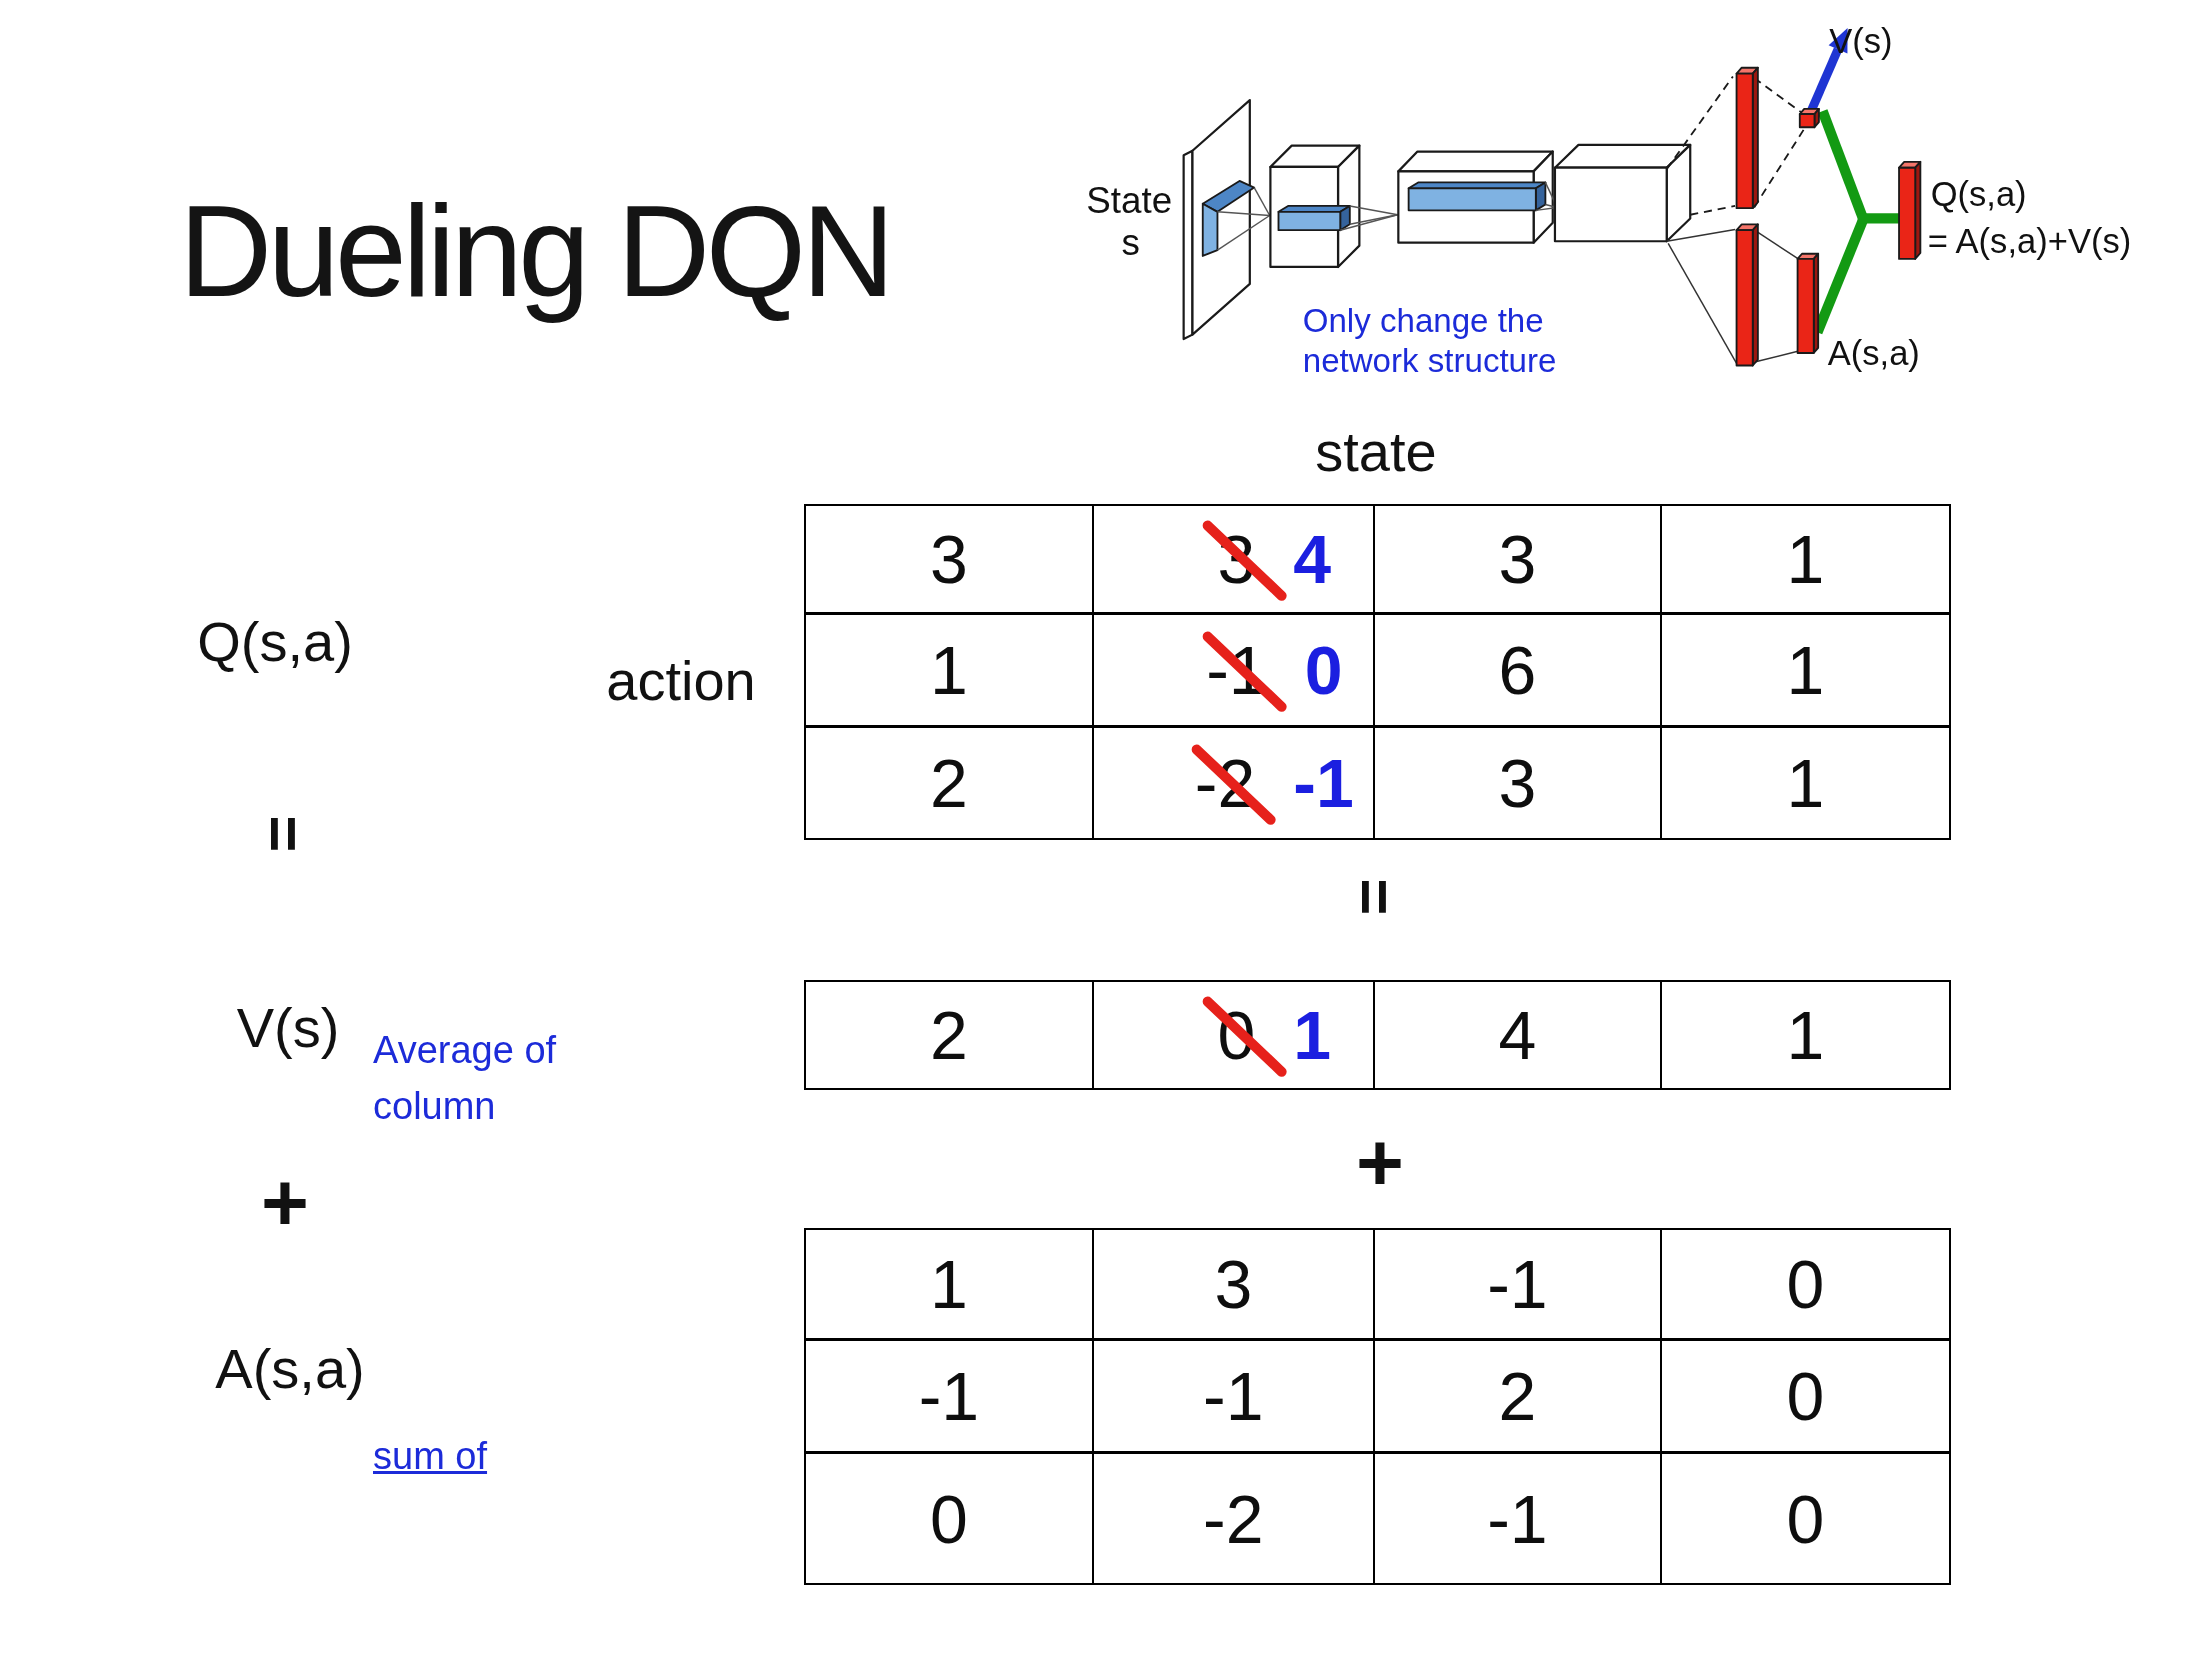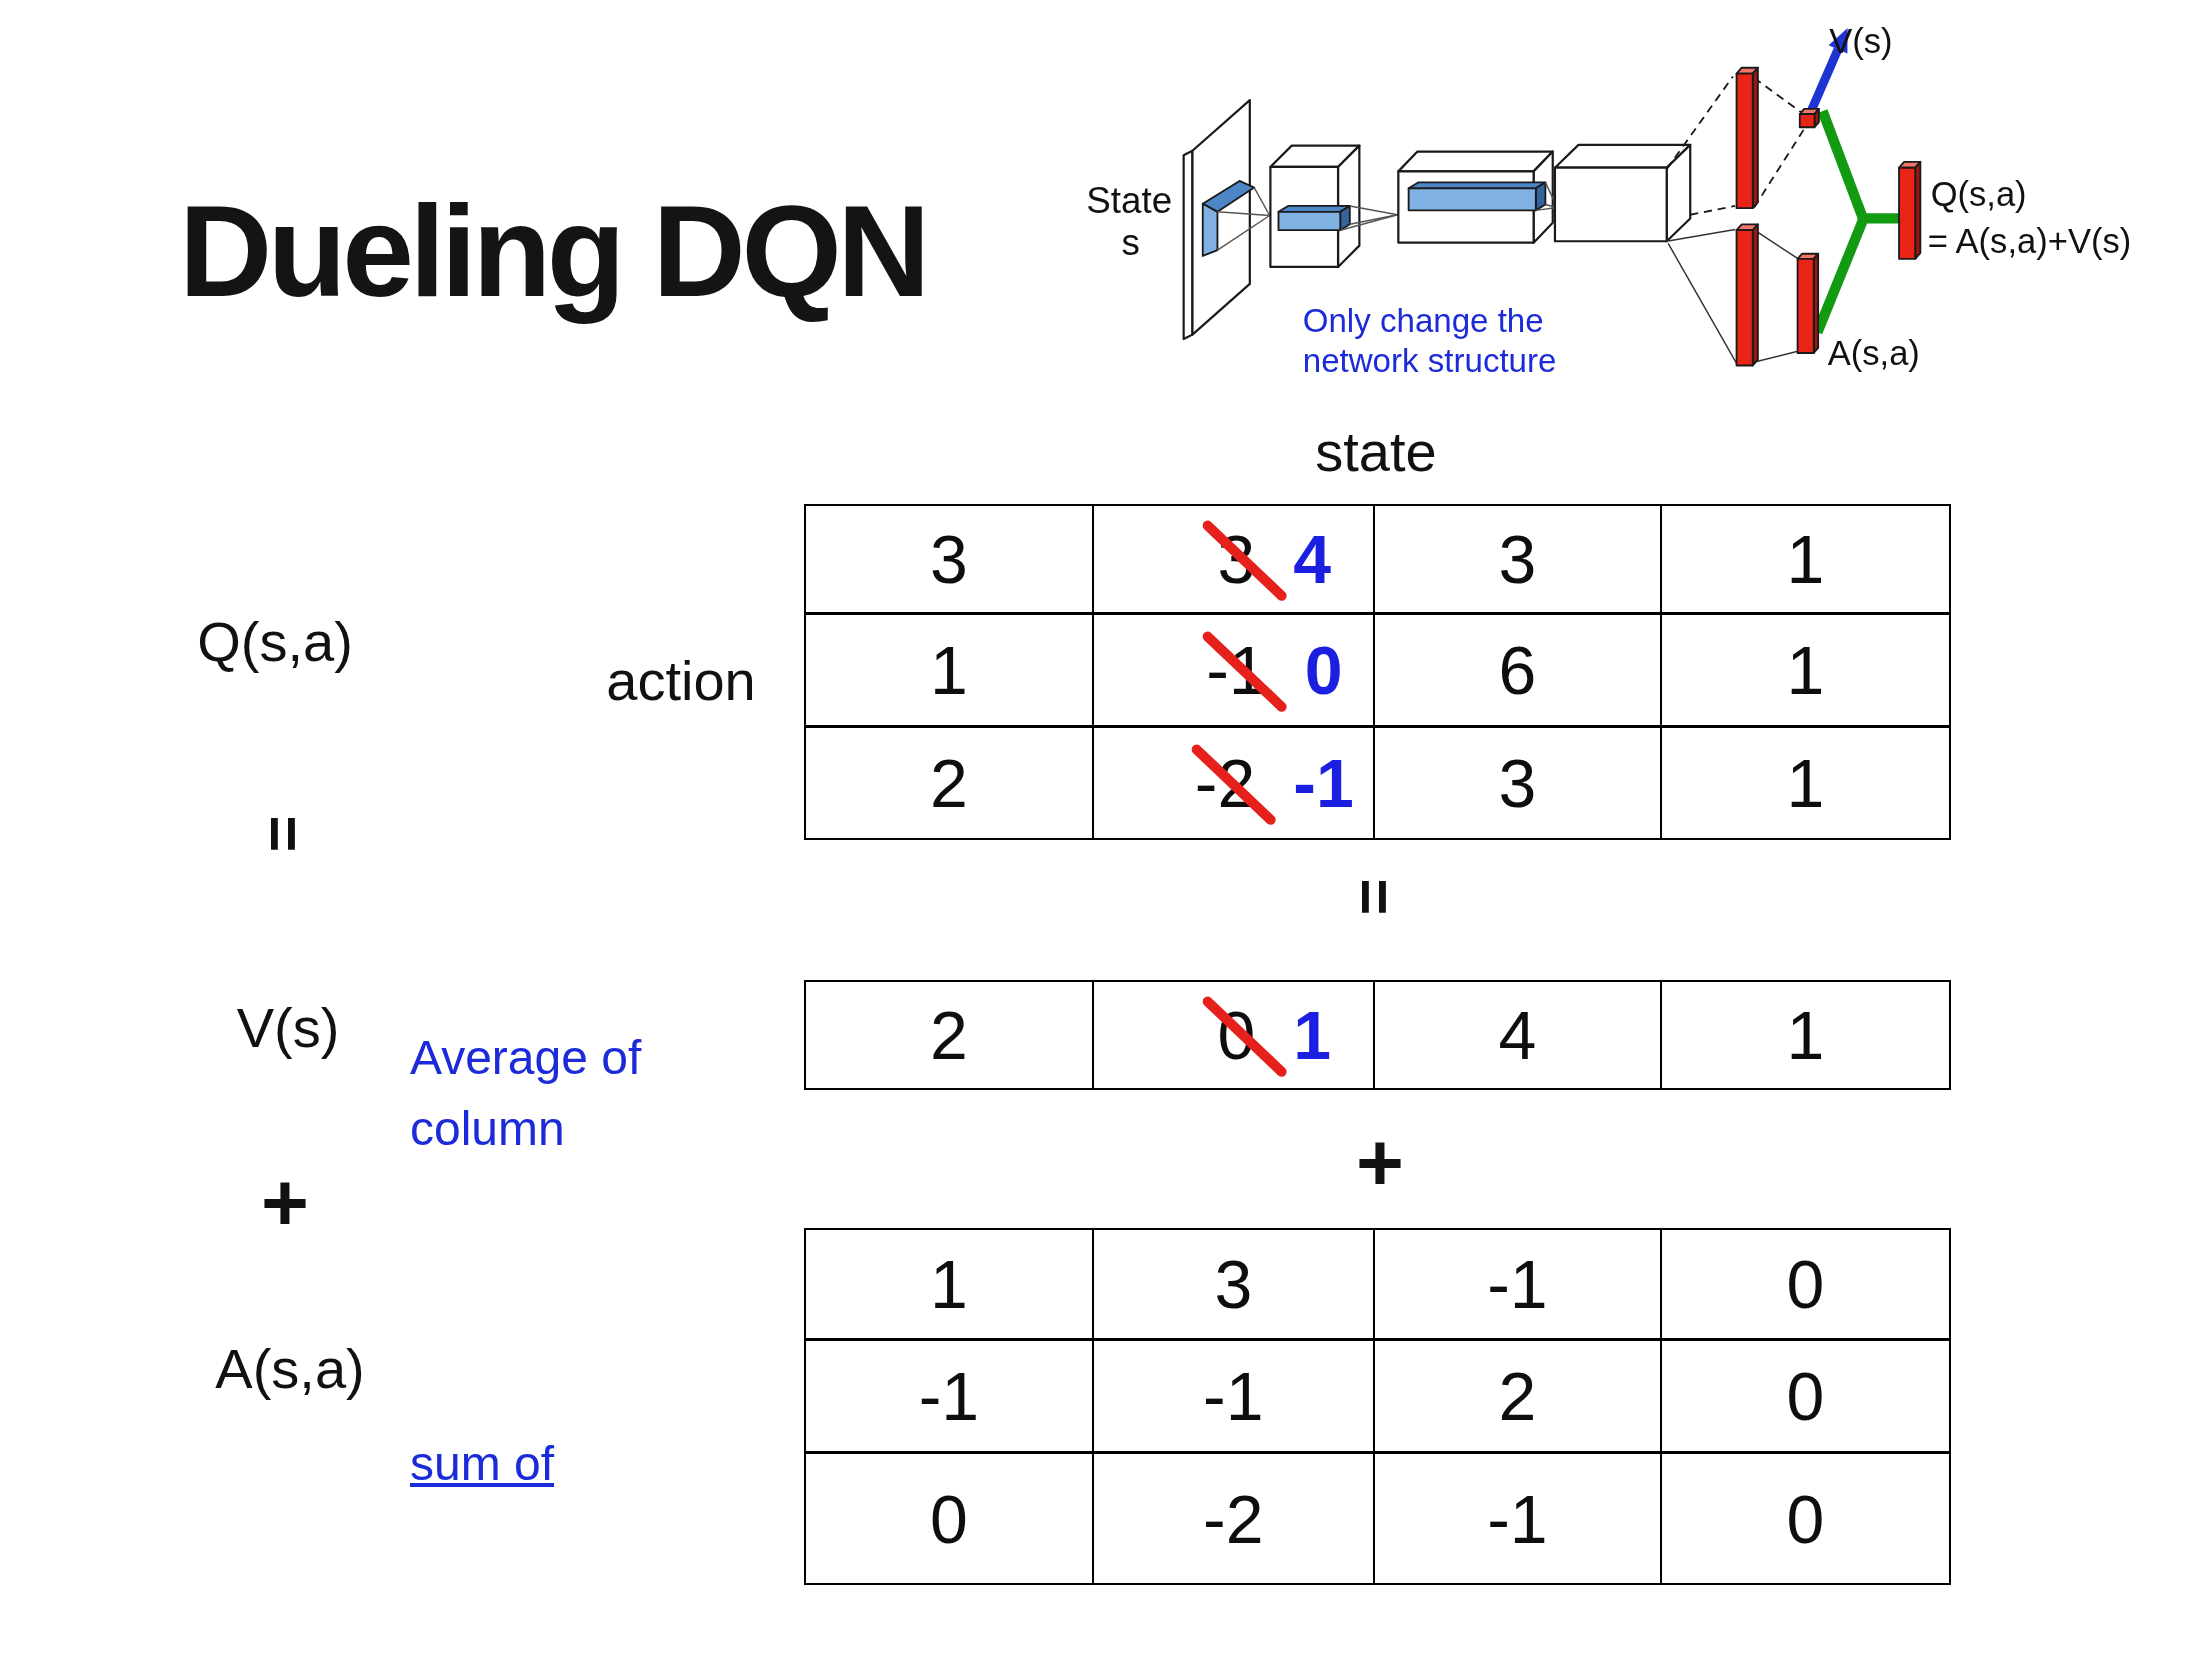--- a/index.html
+++ b/index.html
@@ -3,24 +3,24 @@
 <meta charset="utf-8">
 <style>
   html,body{margin:0;padding:0;background:#888;}
   .slide{
     position:relative; width:2205px; height:1654px; background:#ffffff;
     font-family:"Liberation Sans","DejaVu Sans",sans-serif; color:#161616; overflow:hidden;
   }
   .abs{position:absolute;}
   .ctr{transform:translate(-50%,-50%);}
   
-  .title{font-size:129px; letter-spacing:-4.4px; font-weight:700; color:#141414; white-space:nowrap; line-height:1;}
+  .title{font-size:129px; letter-spacing:-4.4px; font-weight:400; color:#141414; white-space:nowrap; line-height:1;}
   
   .lbl{font-size:56px; line-height:1; white-space:nowrap; color:#111;}
-  .note{font-size:48px; line-height:1.47; color:#1c2bd9; white-space:pre-line;margin-left:37px;}
+  .note{font-size:38px; line-height:1.47; color:#1c2bd9; white-space:pre-line;}
   .vequals{font-size:63px; font-weight:700; color:#111; transform:translate(-50%,-50%) rotate(90deg); line-height:1;}
   .plus{font-size:82px; font-weight:700; color:#111; line-height:1; transform:translate(-50%,-56%);}
   
   .tbl{
     position:absolute; left:804px; width:1147px; box-sizing:border-box;
     border:2.9px solid #000; display:grid; grid-template-columns:393fr 384fr 392fr 392fr;
     background:#fff;
   }
   .tbl .cell{
     position:relative; display:flex; align-items:center; justify-content:center;

